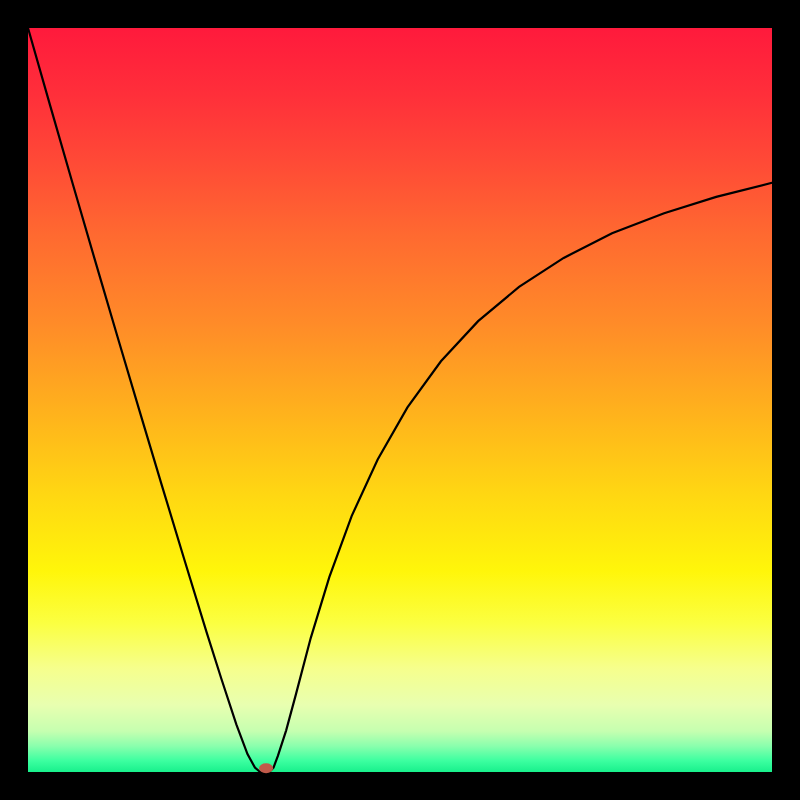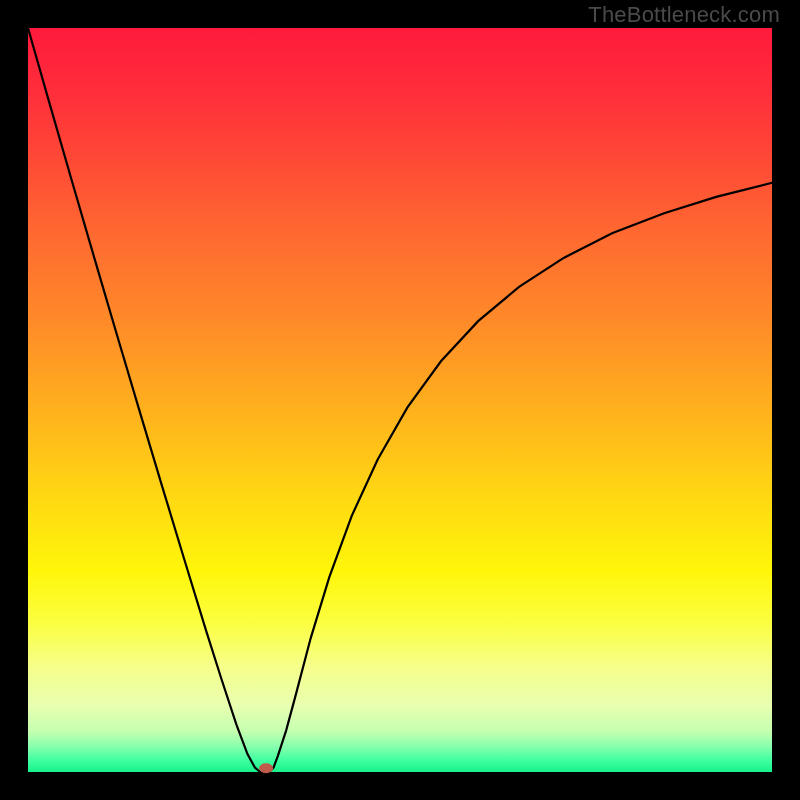--- a/index.html
+++ b/index.html
@@ -30,21 +30,20 @@
     z-index: 10;
   }
   svg {
     display: block;
   }
 </style>
 </head>
 <body>
 
 <div class="frame">
-  <div class="watermark">TheBottleneck.com</div>
   <svg id="chart-svg" width="800" height="800">
     <defs>
       <linearGradient id="bg-grad" x1="0" y1="0" x2="0" y2="1">
           <stop offset="0.00%" stop-color="#ff1a3c"></stop>
           <stop offset="9.00%" stop-color="#ff2f3a"></stop>
           <stop offset="18.00%" stop-color="#ff4a36"></stop>
           <stop offset="28.00%" stop-color="#ff6a30"></stop>
           <stop offset="40.00%" stop-color="#ff8c28"></stop>
           <stop offset="52.00%" stop-color="#ffb31c"></stop>
           <stop offset="63.00%" stop-color="#ffd812"></stop>

